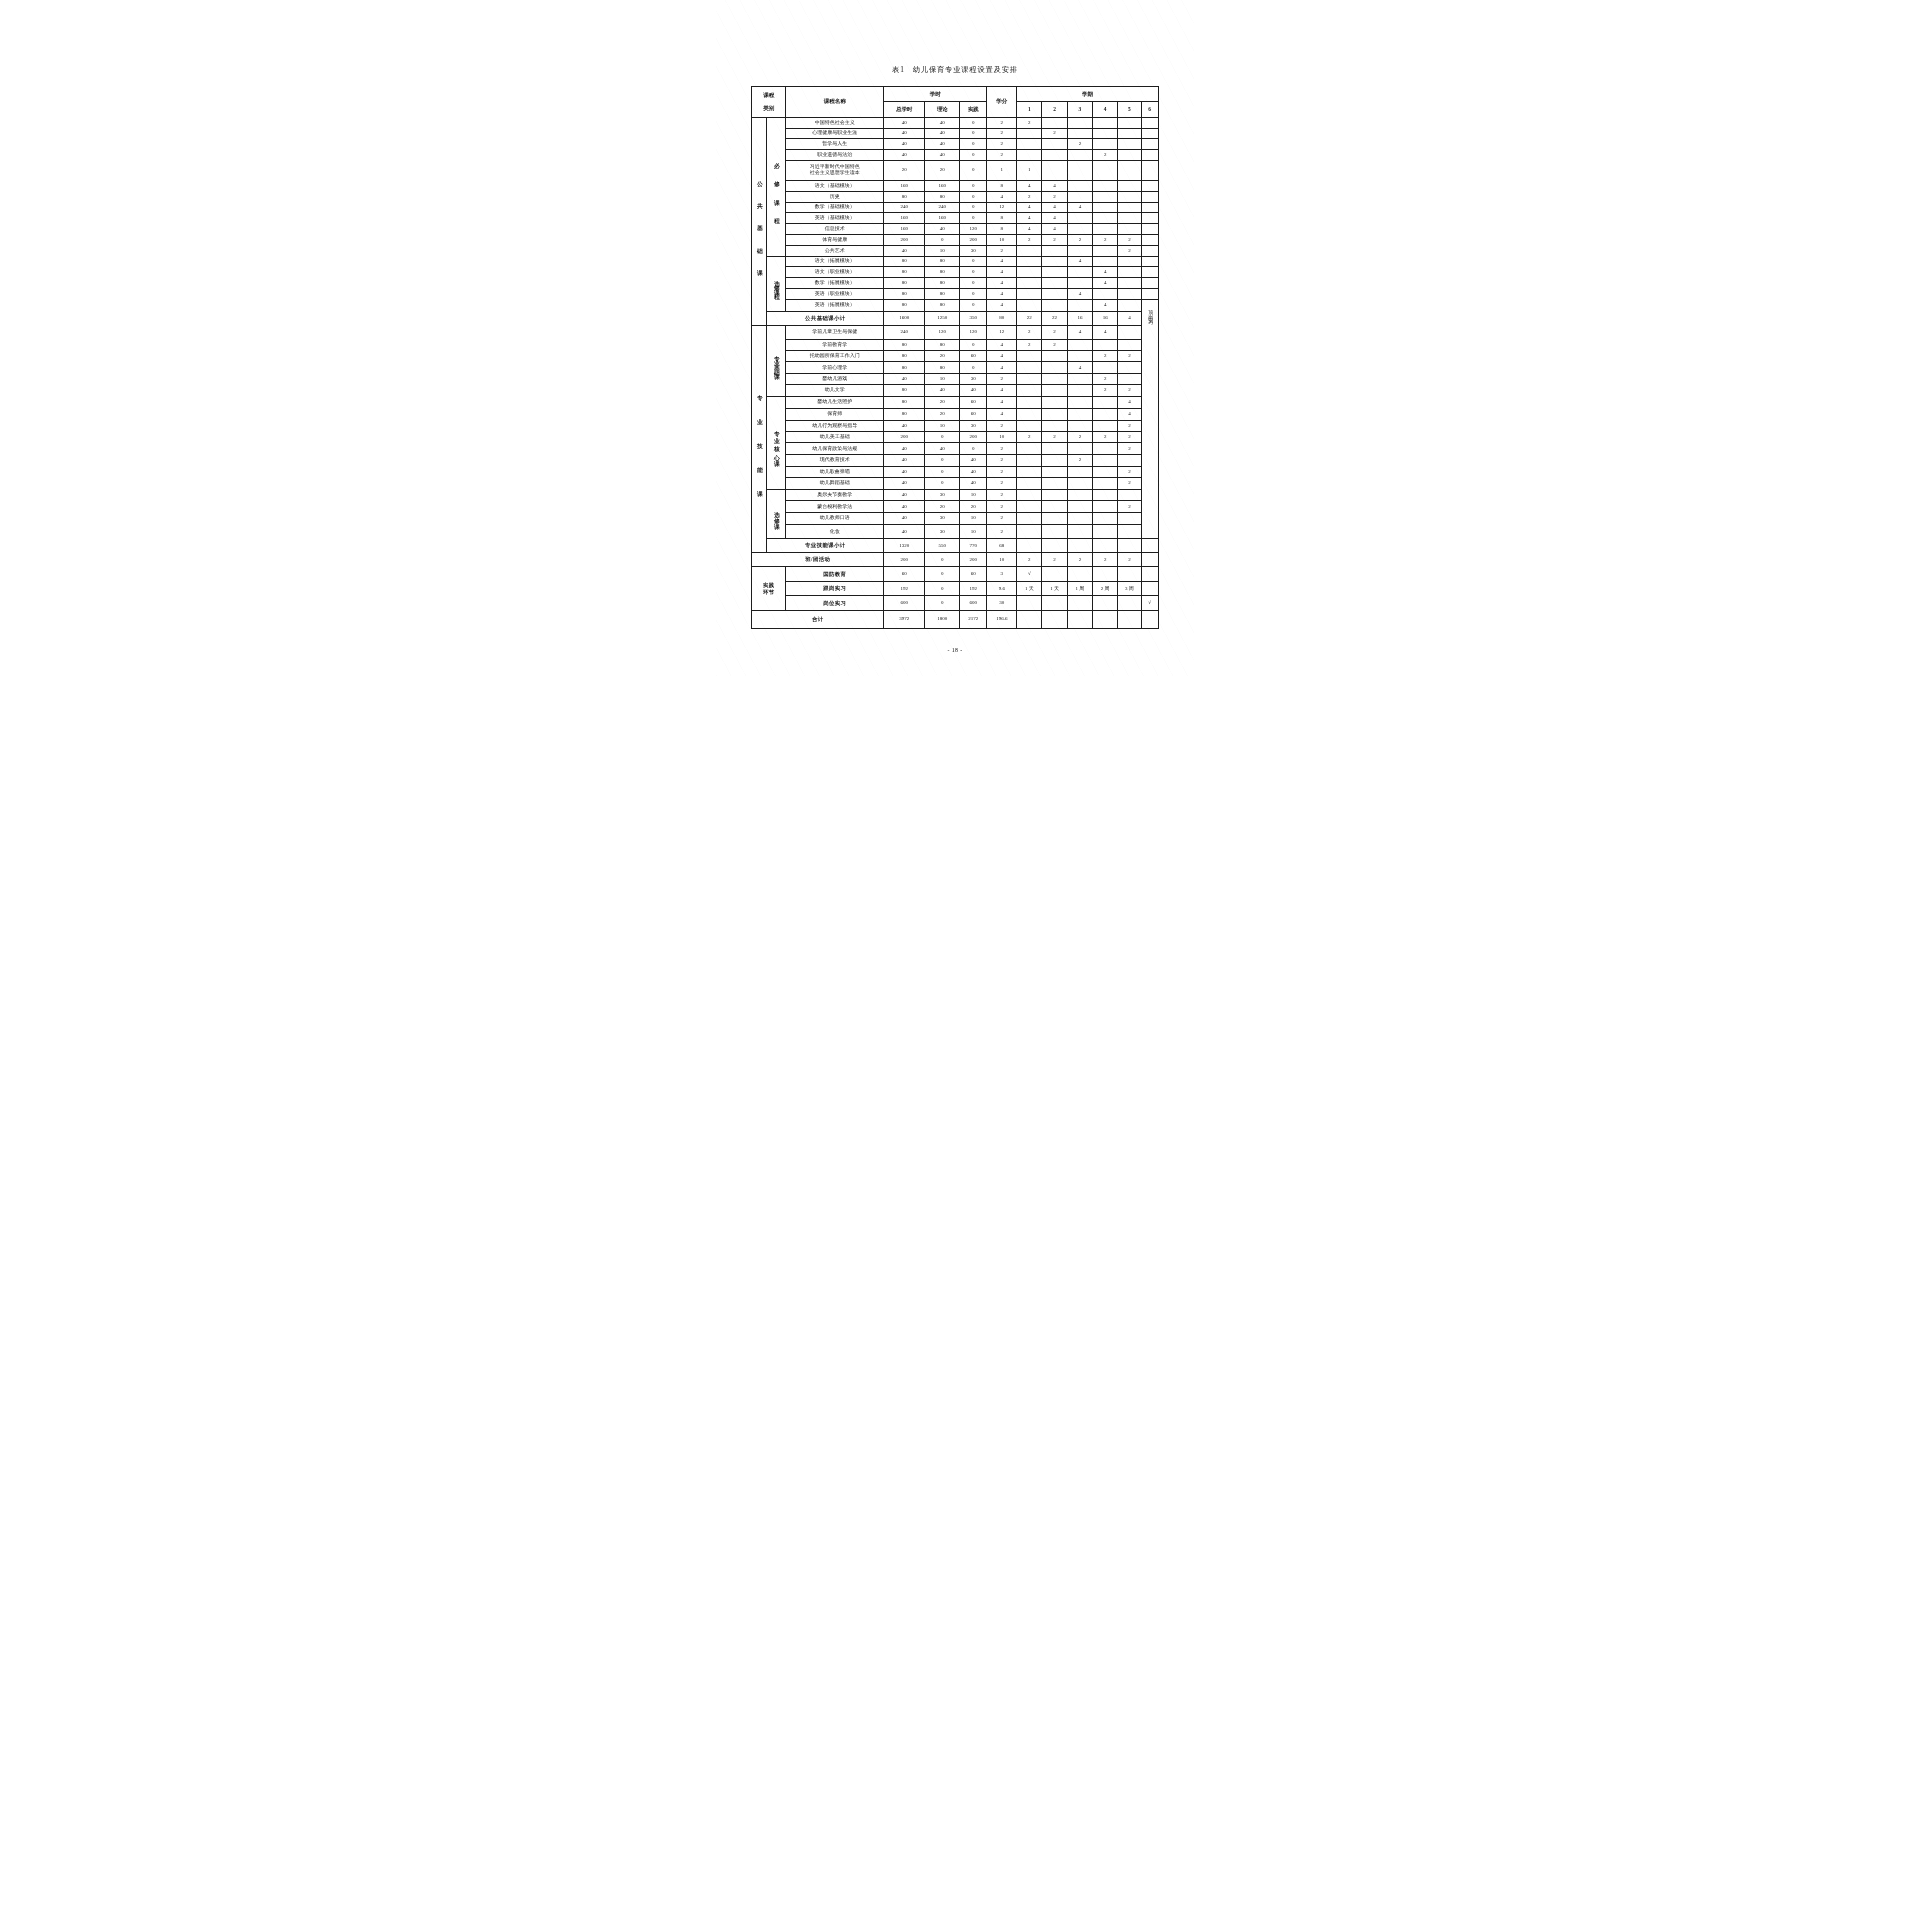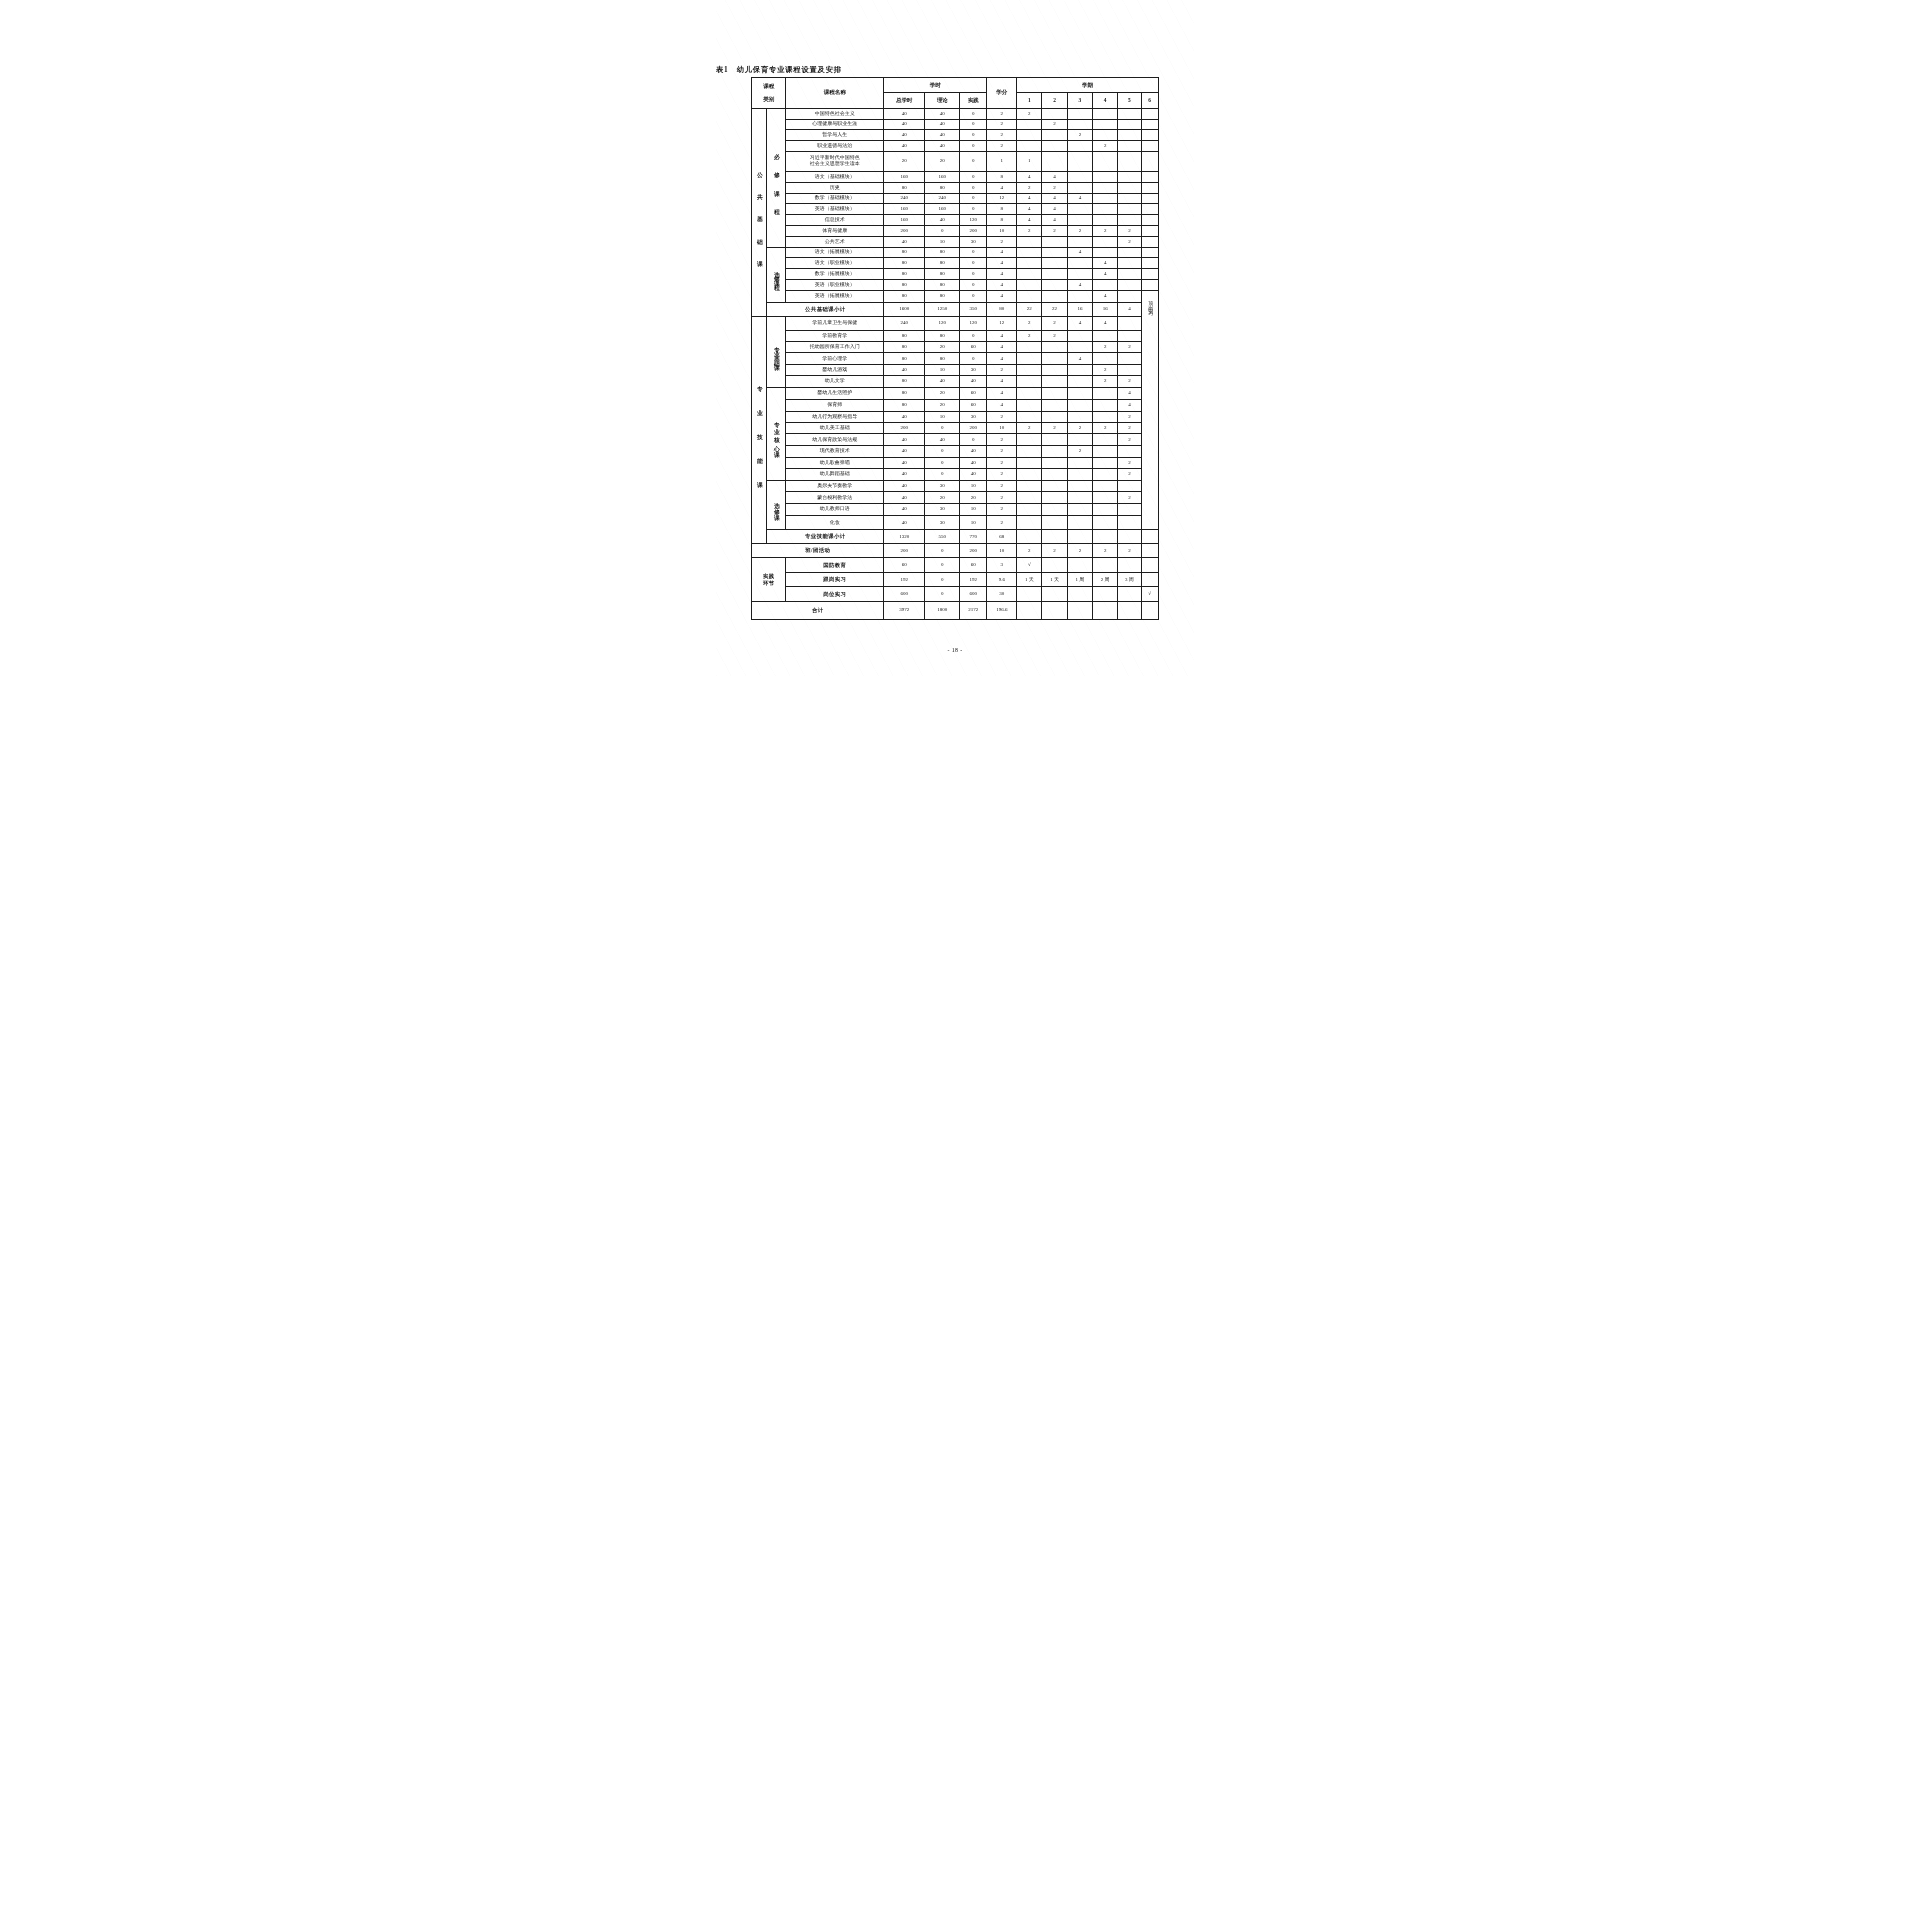--- a/index.html
+++ b/index.html
@@ -5,22 +5,22 @@
   html,body{margin:0;padding:0;background:#ffffff;}
   body{
     width:478px;height:676px;margin:0 auto;position:relative;
     font-family:"Liberation Serif","DejaVu Serif",serif;color:#111;
     background:
       repeating-linear-gradient(62deg, rgba(0,0,0,0.012) 0 0.8px, transparent 0.8px 13px),
       #ffffff;
   }
   .page{padding-top:65px;}
   .doc-title{
-    text-align:left;font-size:7.3px;font-weight:bold;letter-spacing:0.8px;
-    margin:0 0 2px 0;
+    text-align:center;font-size:7.3px;font-weight:normal;letter-spacing:0.8px;
+    margin:0 0 11px 0;
   }
   table.sched{
     border-collapse:collapse;table-layout:fixed;
     margin:0 auto;width:406px;
     border:1.2px solid #111;
   }
   td,th{
     border:0.6px solid #1d1d1d;
     text-align:center;vertical-align:middle;
     padding:0 0.4px;overflow:hidden;

